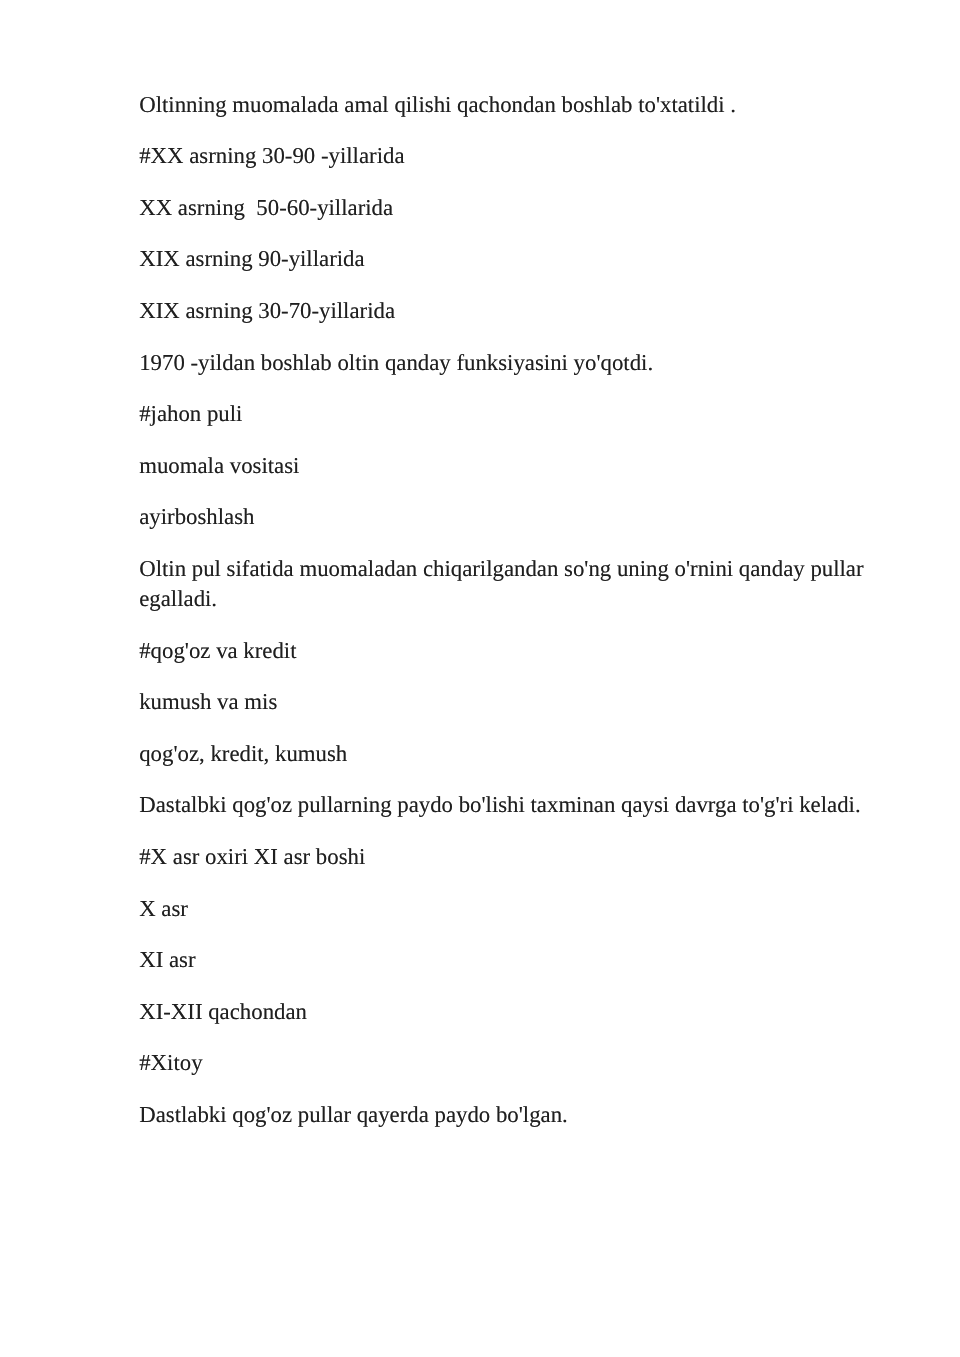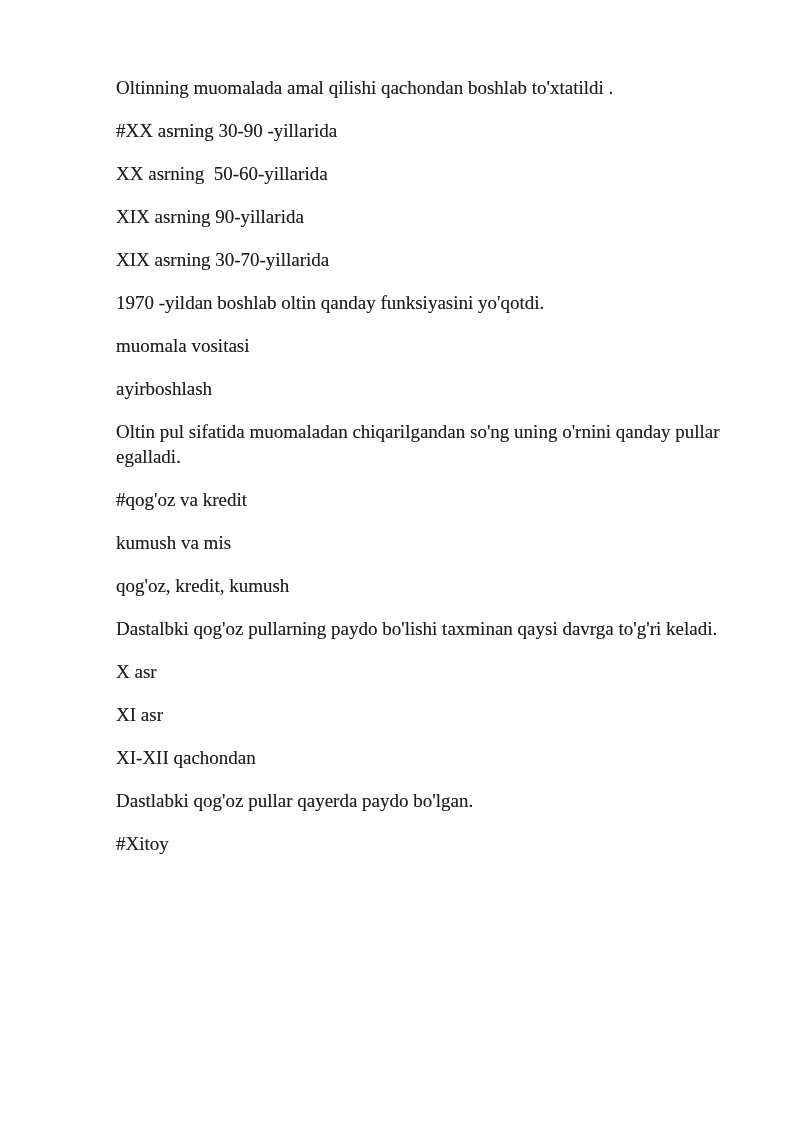--- a/index.html
+++ b/index.html
@@ -32,29 +32,31 @@
 
 <div class="doc">
 
   <p class="line">Oltinning muomalada amal qilishi qachondan boshlab to'xtatildi .</p>
   <p class="line">#XX asrning 30-90 -yillarida</p>
   <p class="line">XX asrning  50-60-yillarida</p>
   <p class="line">XIX asrning 90-yillarida</p>
   <p class="line">XIX asrning 30-70-yillarida</p>
 
   <p class="line">1970 -yildan boshlab oltin qanday funksiyasini yo'qotdi.</p>
+  <p class="line">#jahon puli</p>
   <p class="line">muomala vositasi</p>
   <p class="line">ayirboshlash</p>
 
   <p class="line">Oltin pul sifatida muomaladan chiqarilgandan so'ng uning o'rnini qanday pullar egalladi.</p>
   <p class="line">#qog'oz va kredit</p>
   <p class="line">kumush va mis</p>
   <p class="line">qog'oz, kredit, kumush</p>
 
   <p class="line">Dastalbki qog'oz pullarning paydo bo'lishi taxminan qaysi davrga to'g'ri keladi.</p>
+  <p class="line">#X asr oxiri XI asr boshi</p>
   <p class="line">X asr</p>
   <p class="line">XI asr</p>
   <p class="line">XI-XII qachondan</p>
 
+  <p class="line">#Xitoy</p>
   <p class="line">Dastlabki qog'oz pullar qayerda paydo bo'lgan.</p>
-  <p class="line">#Xitoy</p>
 
 </div>
 
 </body></html>

